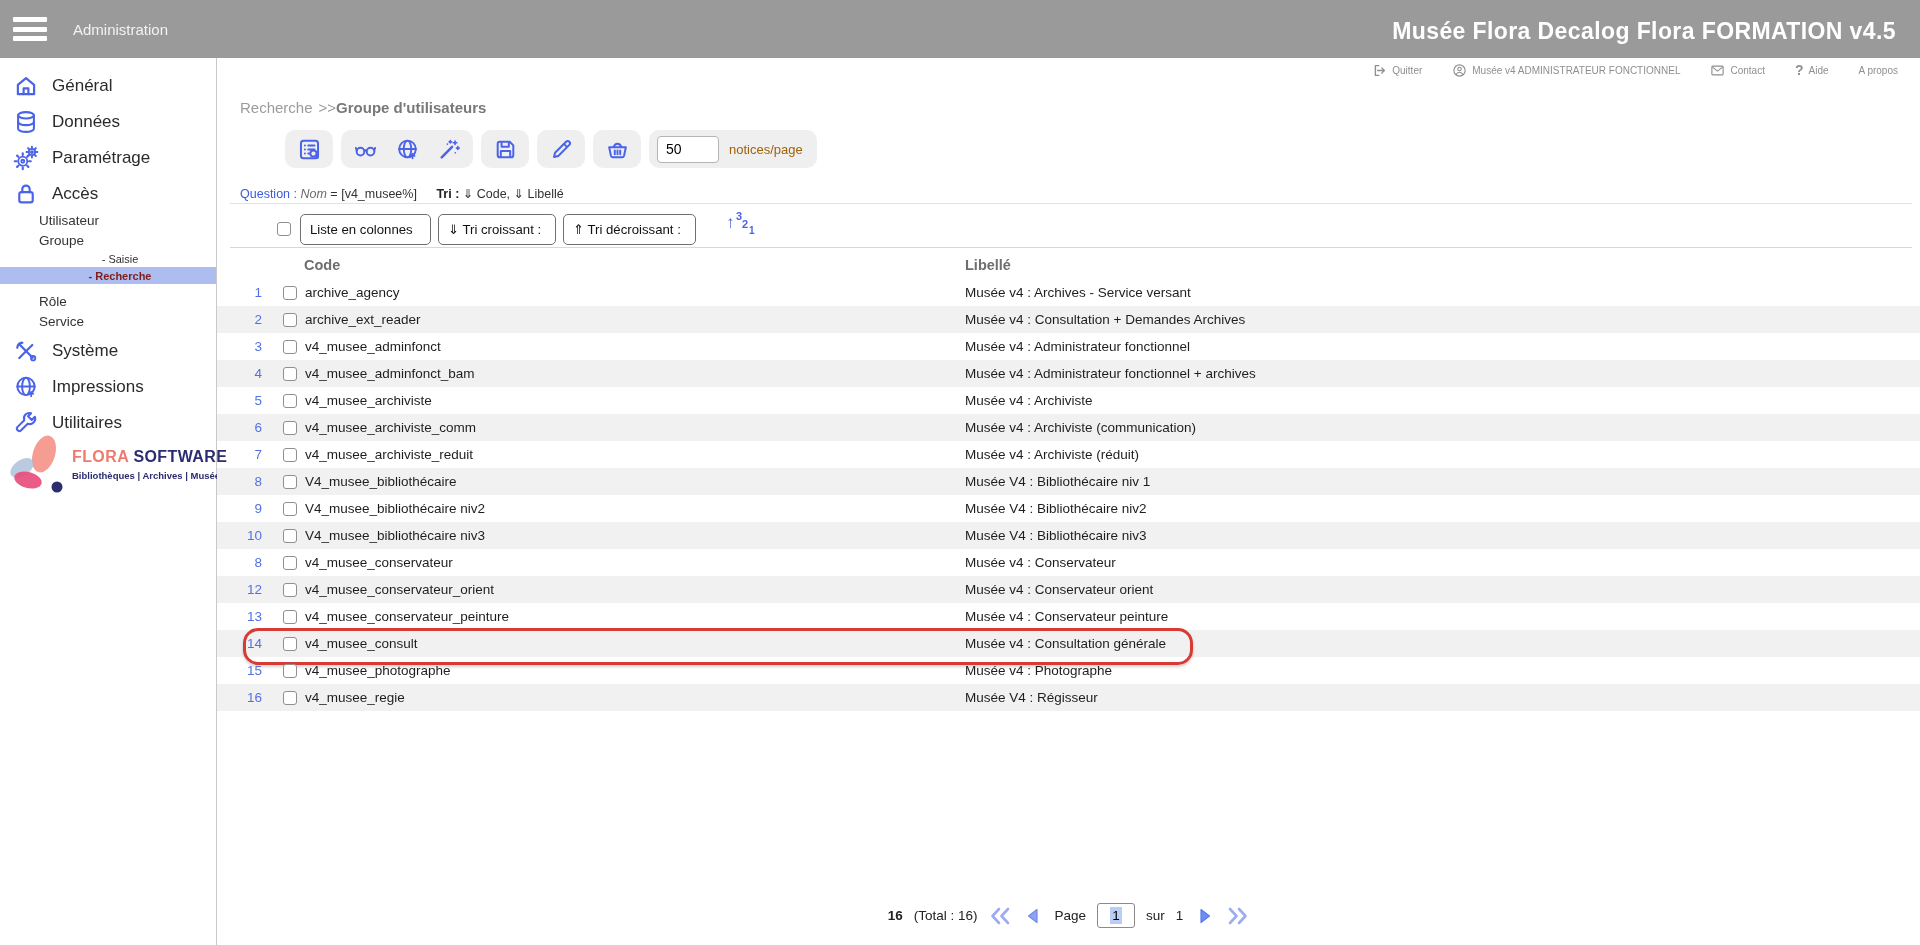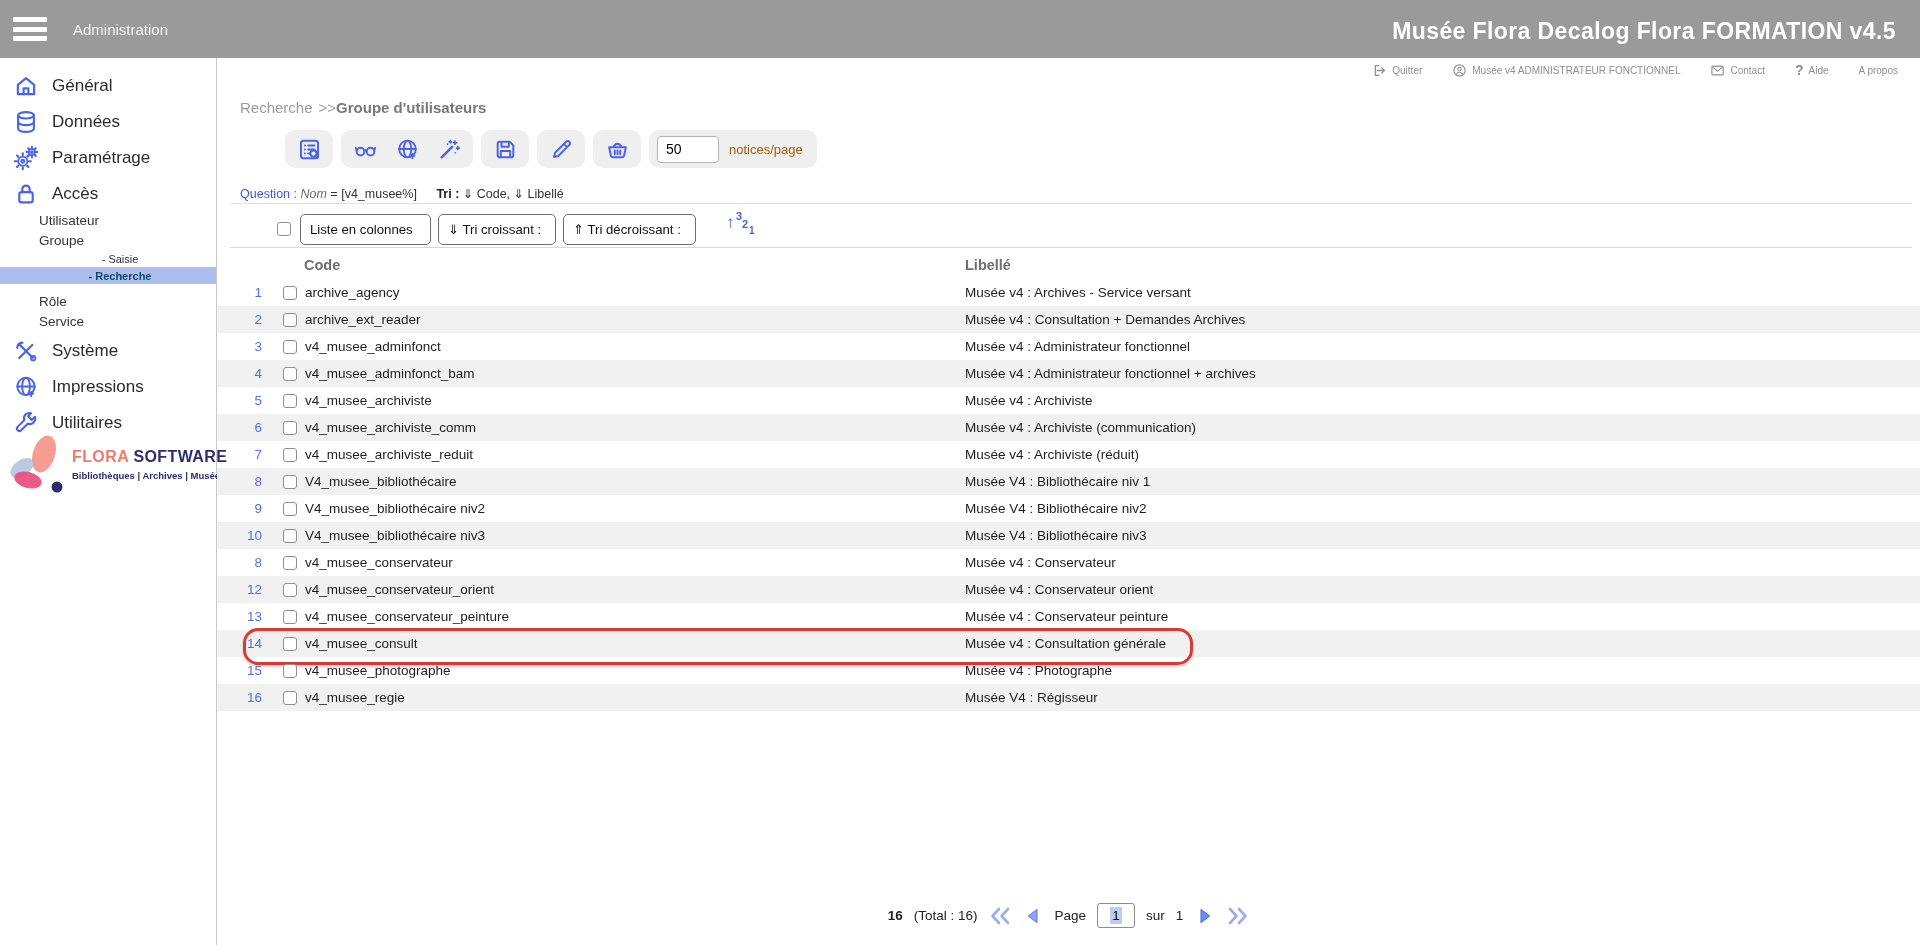--- a/index.html
+++ b/index.html
@@ -22,21 +22,21 @@
              color:#fff; font-size:23px; font-weight:bold; letter-spacing:.4px;}
 
   
   aside{position:absolute; left:0; top:58px; width:217px; height:887px; background:#fff;
         border-right:1px solid #c9c9c9;}
   nav{padding-top:12px;}
   .side-item{display:flex; align-items:center; cursor:pointer; color:#2b2b2b;}
   .side-item.lvl0{height:32px; padding-left:13px; gap:13px; font-size:17px;}
   .side-item.lvl1{height:20px; padding-left:39px; font-size:13.5px; color:#333;}
   .side-item.lvl2{height:17px; padding-left:24px; font-size:11px; color:#333;justify-content:center;}
-  .side-item.selected{background:var(--selected-bg); color:#0c4a6e; font-weight:bold;}
+  .side-item.selected{background:var(--selected-bg); color:#7f1d1d; font-weight:bold;}
   .side-item.lvl1.gap-before{margin-top:7px;}
   .side-item.lvl0 ~ .side-item.lvl0{margin-top:4px;}
   .side-icon{width:26px; height:26px; display:inline-flex; align-items:center; justify-content:center;
              color:var(--accent); position:relative; flex:none;}
   .side-icon svg{width:26px; height:26px;}
   nav .side-item.lvl0:nth-of-type(n+8){margin-top:6px;}
 
   
   .logo{position:absolute; left:0; top:374px; width:217px; height:72px;}
   .logo svg.petals{position:absolute; left:6px; top:0; width:60px; height:66px;}

